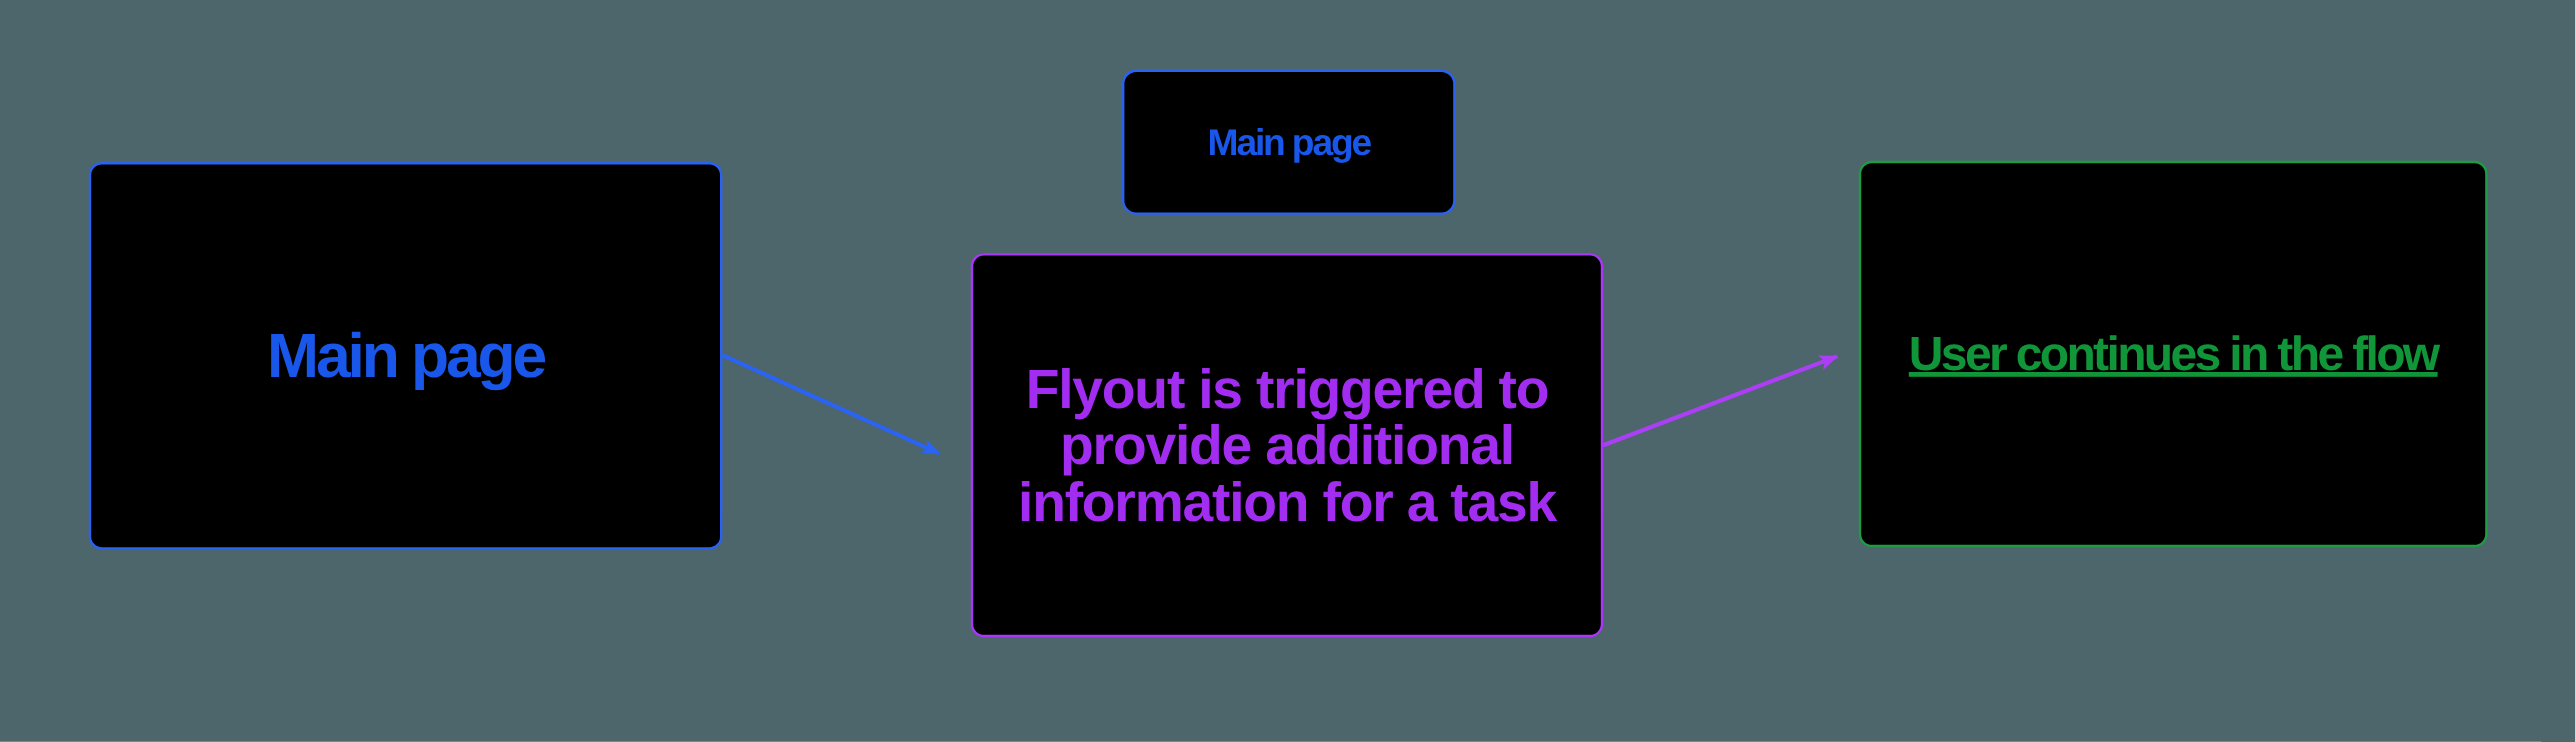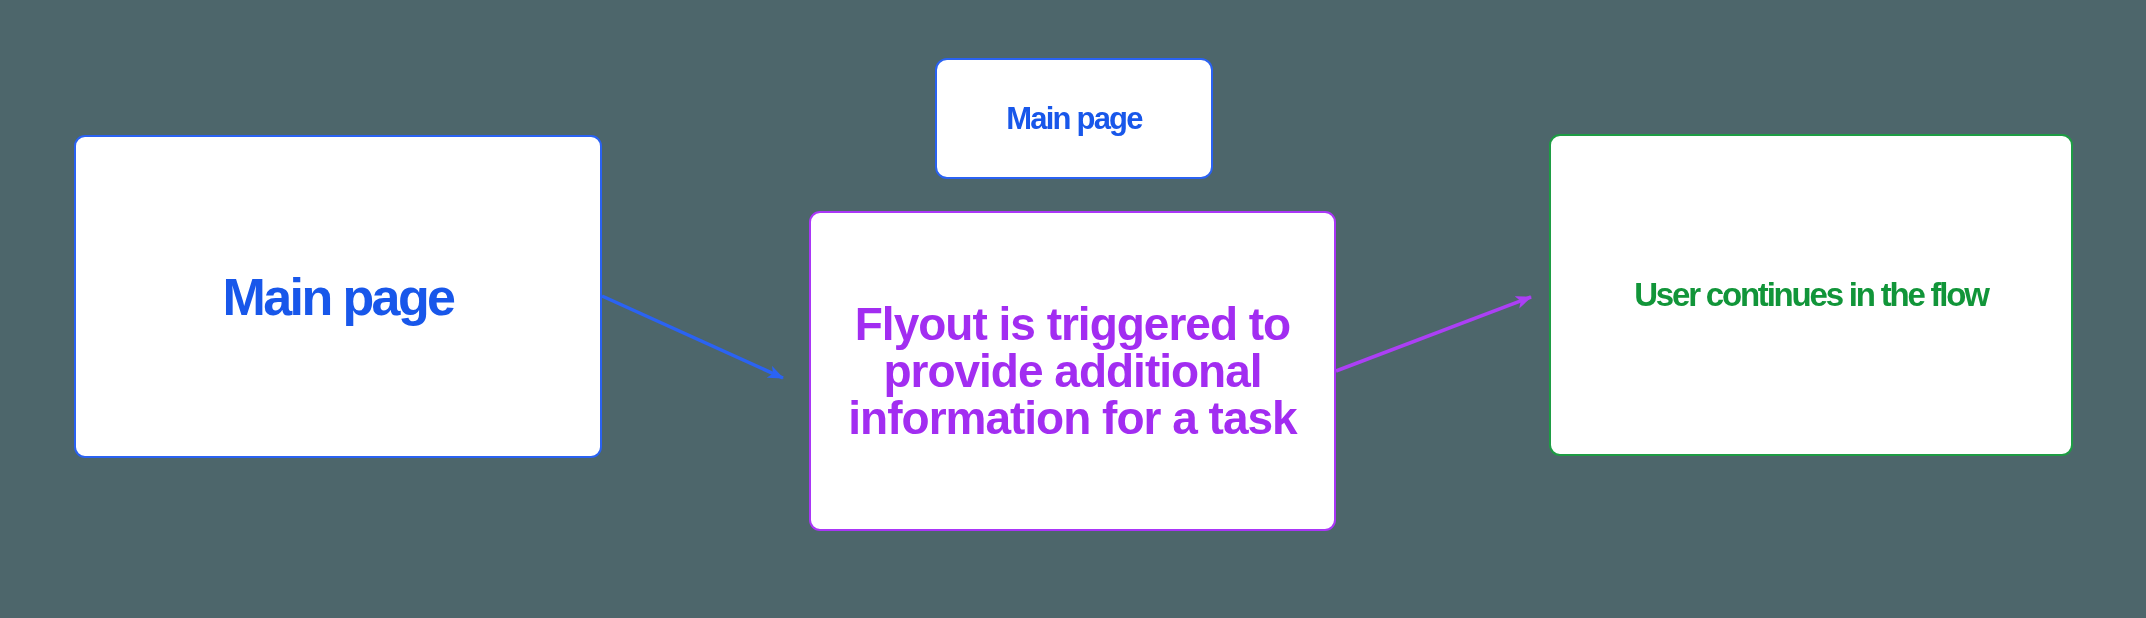--- a/index.html
+++ b/index.html
@@ -9,21 +9,21 @@
   }
   .canvas {
     position: relative;
     width: 2146px;
     height: 618px;
     background: #4D666B;
     overflow: hidden;
   }
   .node {
     position: absolute;
-    background: #ffffff;
+    background: #000000;
     border-radius: 11px;
     box-sizing: border-box;
     display: flex;
     align-items: center;
     justify-content: center;
     text-align: center;
     font-weight: 700;
   }
   .node .label { display: block; }
 
@@ -67,22 +67,23 @@
   }
 
   
   #node-outcome {
     left: 1549px; top: 134px;
     width: 524px; height: 322px;
     border: 2.5px solid #1E9C44;
   }
   #node-outcome .label {
     color: #119539;
-    font-size: 33px;
+    font-size: 40px;
     letter-spacing: -2.2px;
+    text-decoration: underline;
   }
 
   .arrow-layer {
     position: absolute;
     left: 0; top: 0;
     width: 2146px; height: 618px;
     pointer-events: none;
   }
 </style>
 </head>

